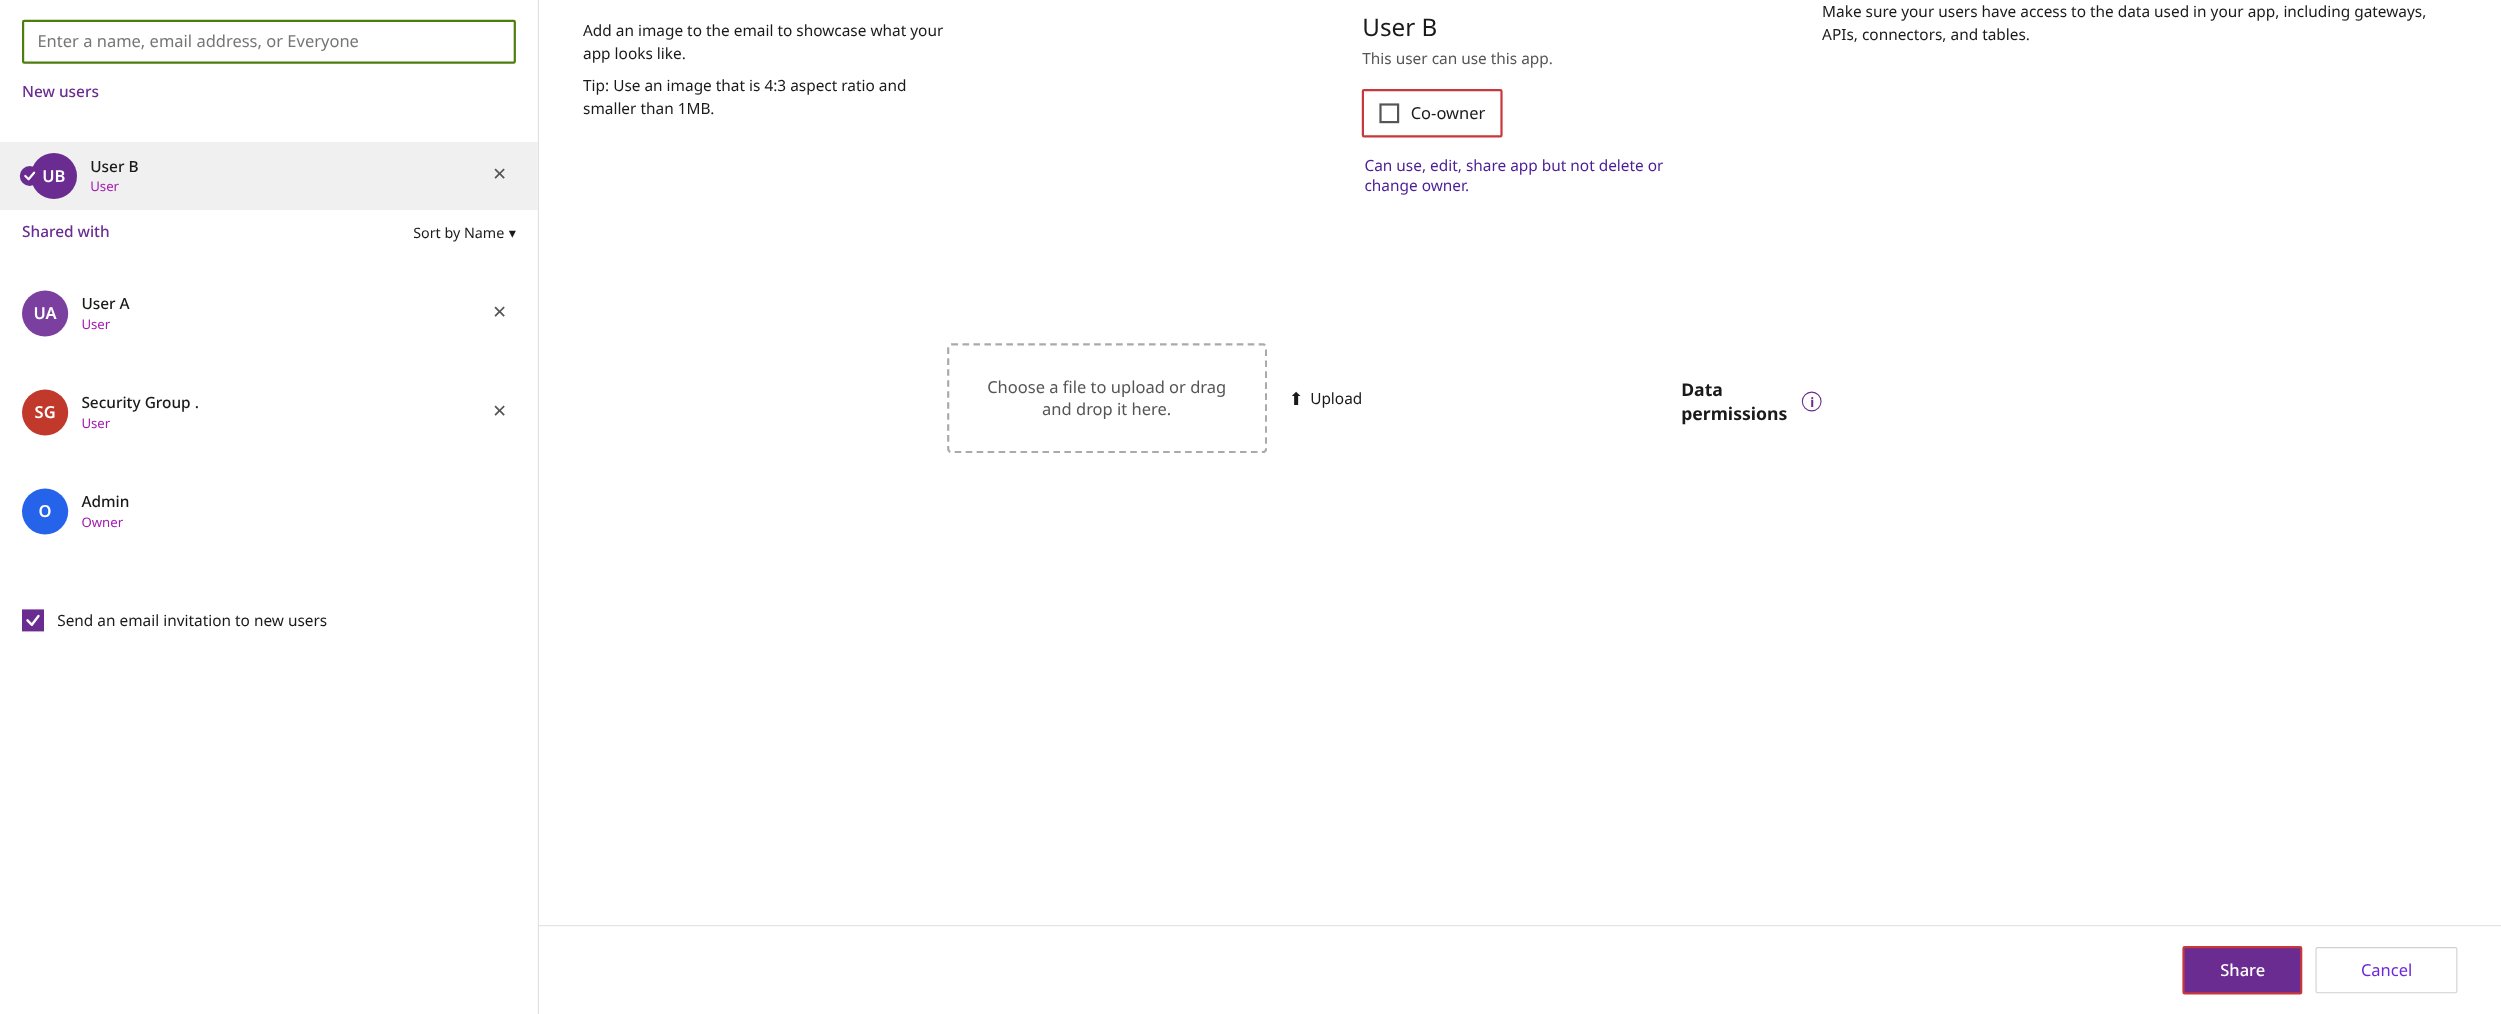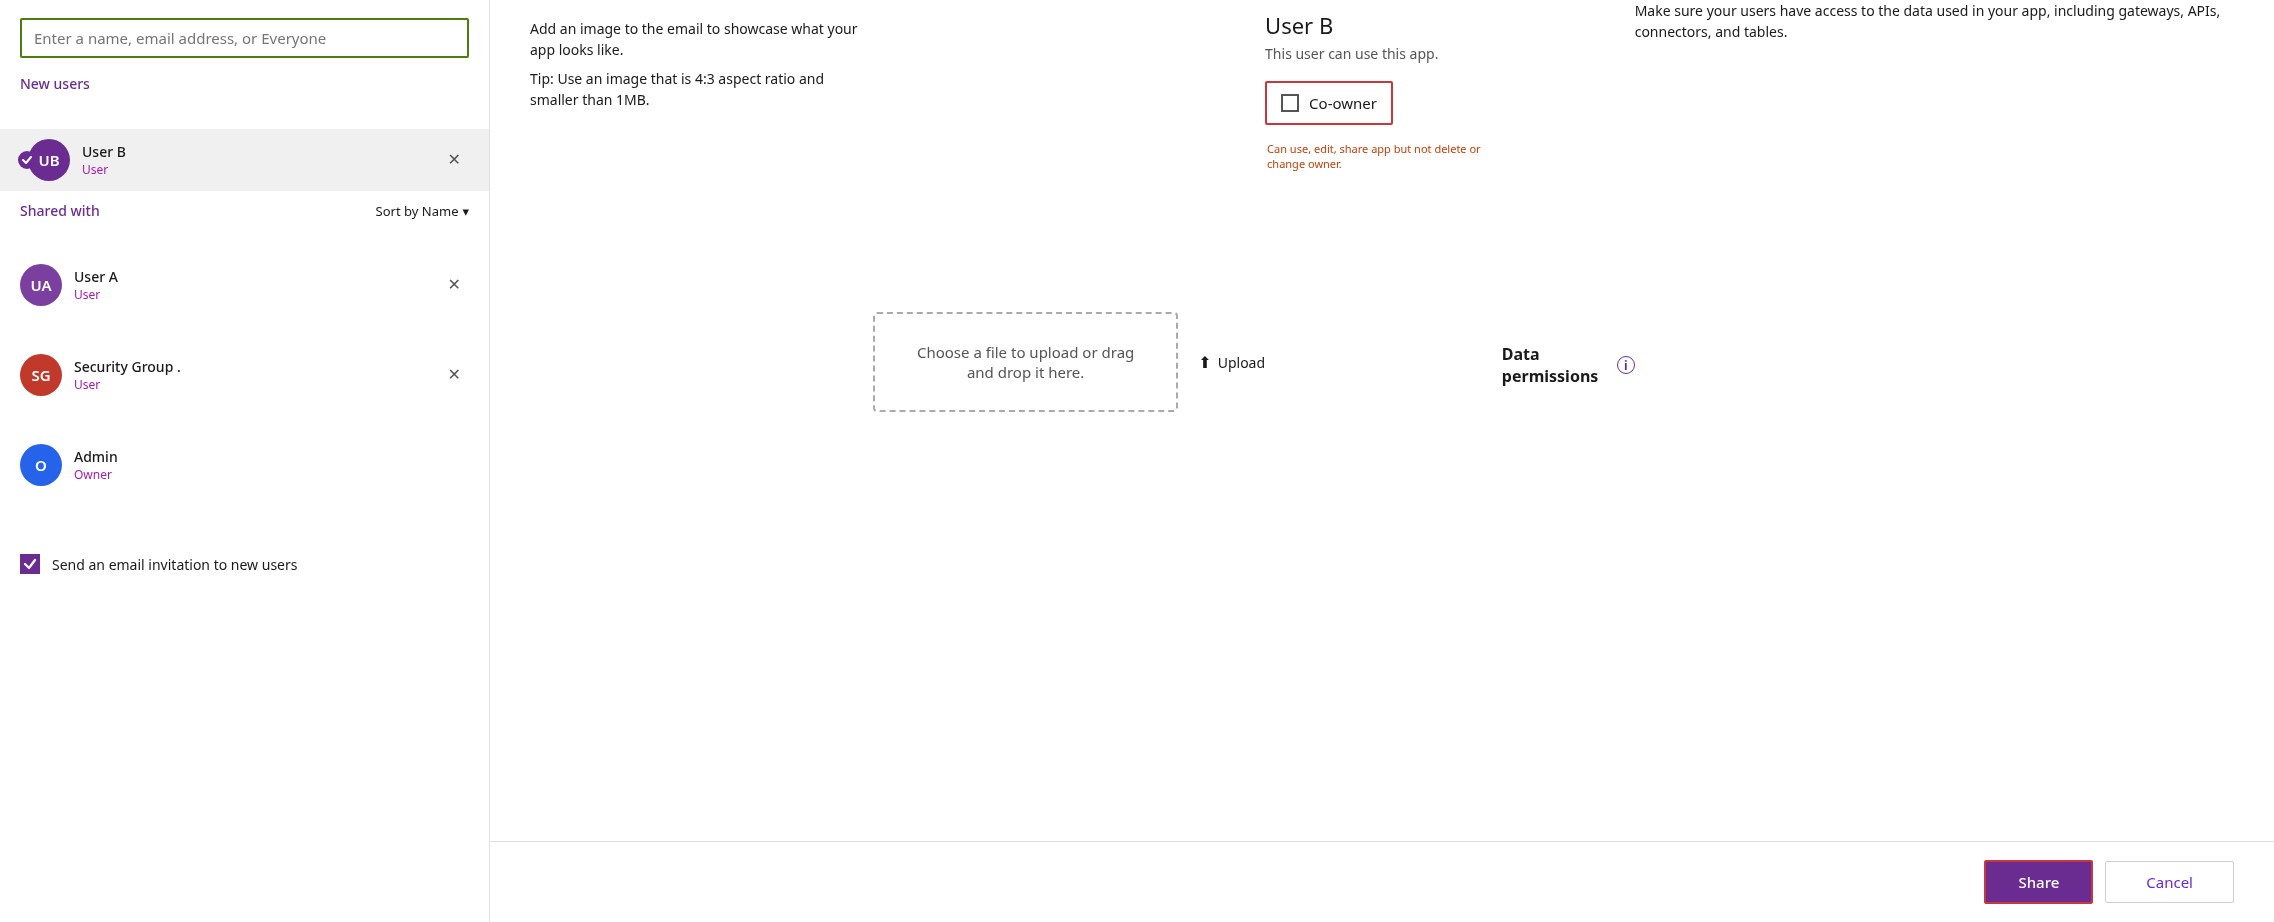--- a/index.html
+++ b/index.html
@@ -249,22 +249,22 @@
       border: 2px solid #555;
       background: #fff;
       flex-shrink: 0;
     }
     .coowner-label {
       font-size: 15px;
       color: #1a1a1a;
     }
 
     .coowner-hint {
-      font-size: 11px;
-      color: #c2410c;
+      font-size: 14px;
+      color: #4c1d95;
       margin-left: 2px;
       margin-bottom: 26px;
     }
 
     .data-permissions-header {
       display: flex;
       align-items: center;
       gap: 8px;
       margin: 8px 0 10px 0;
     }

